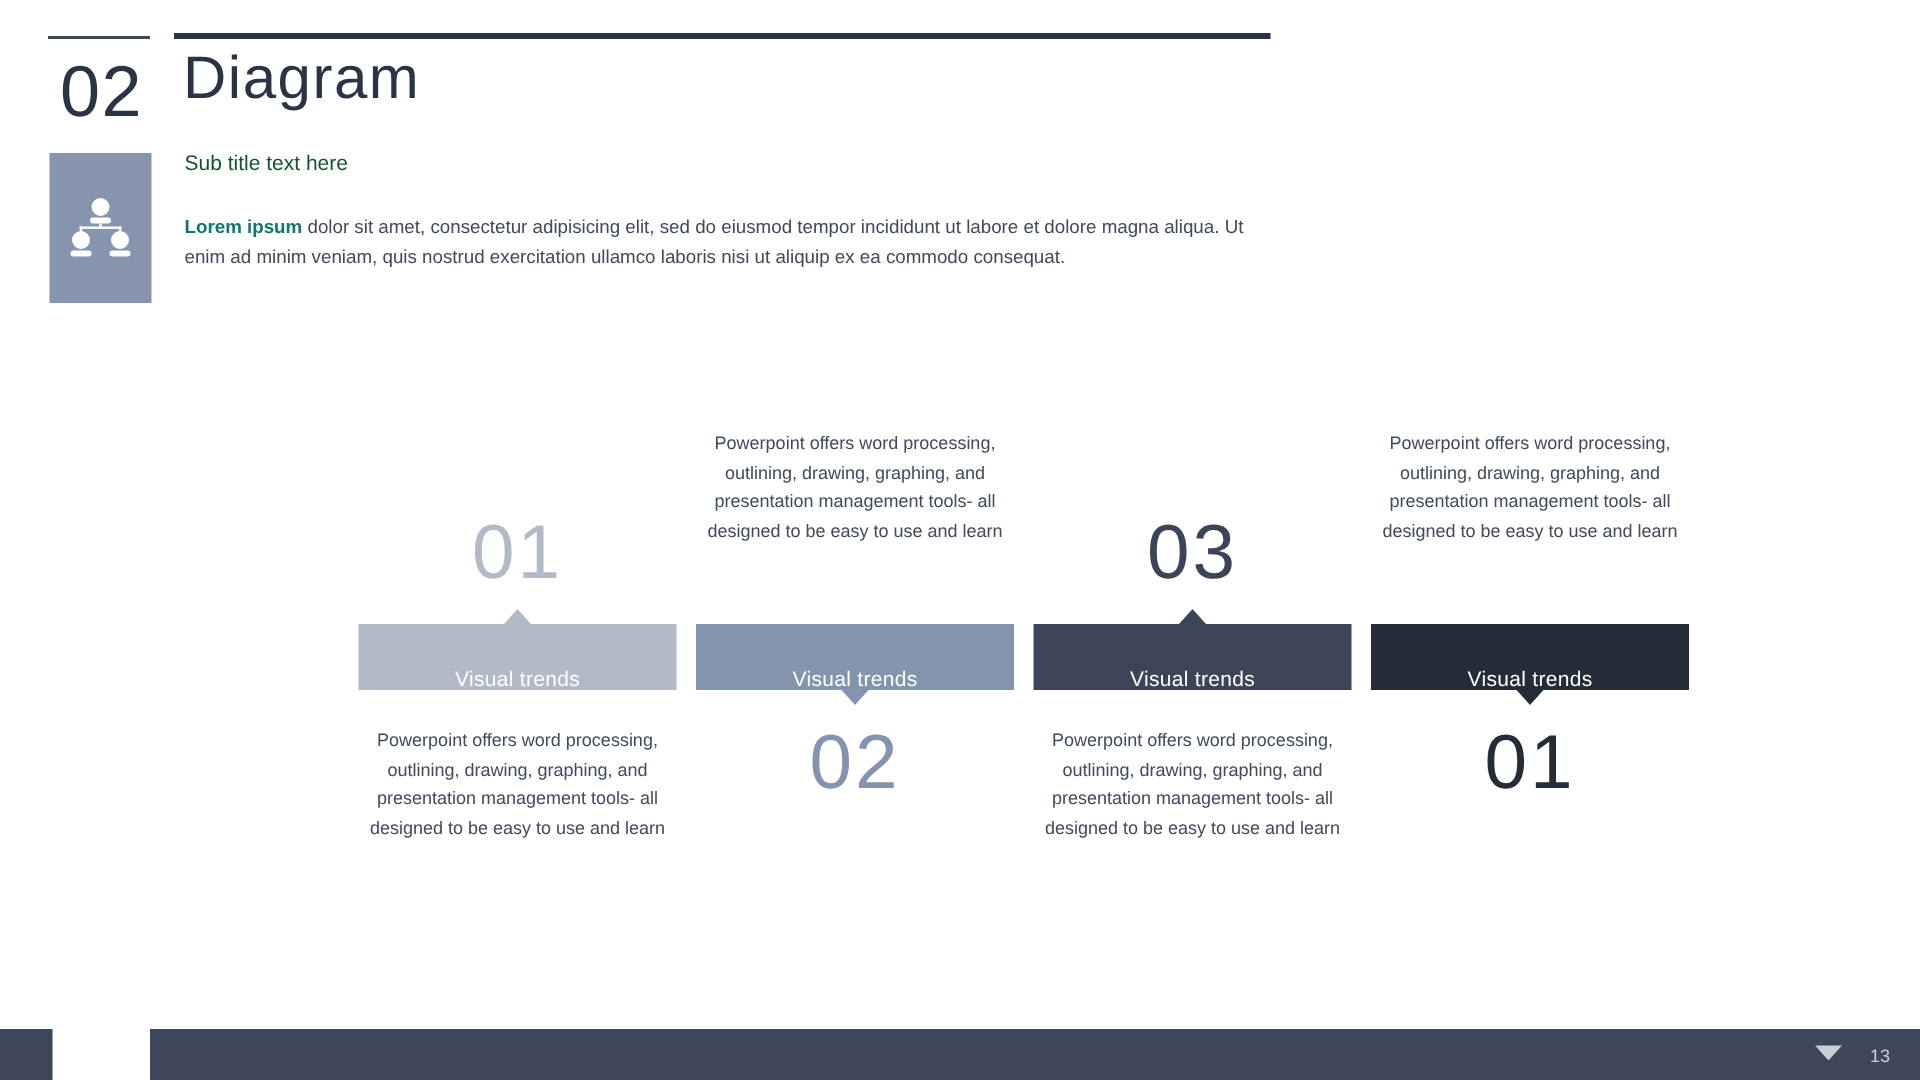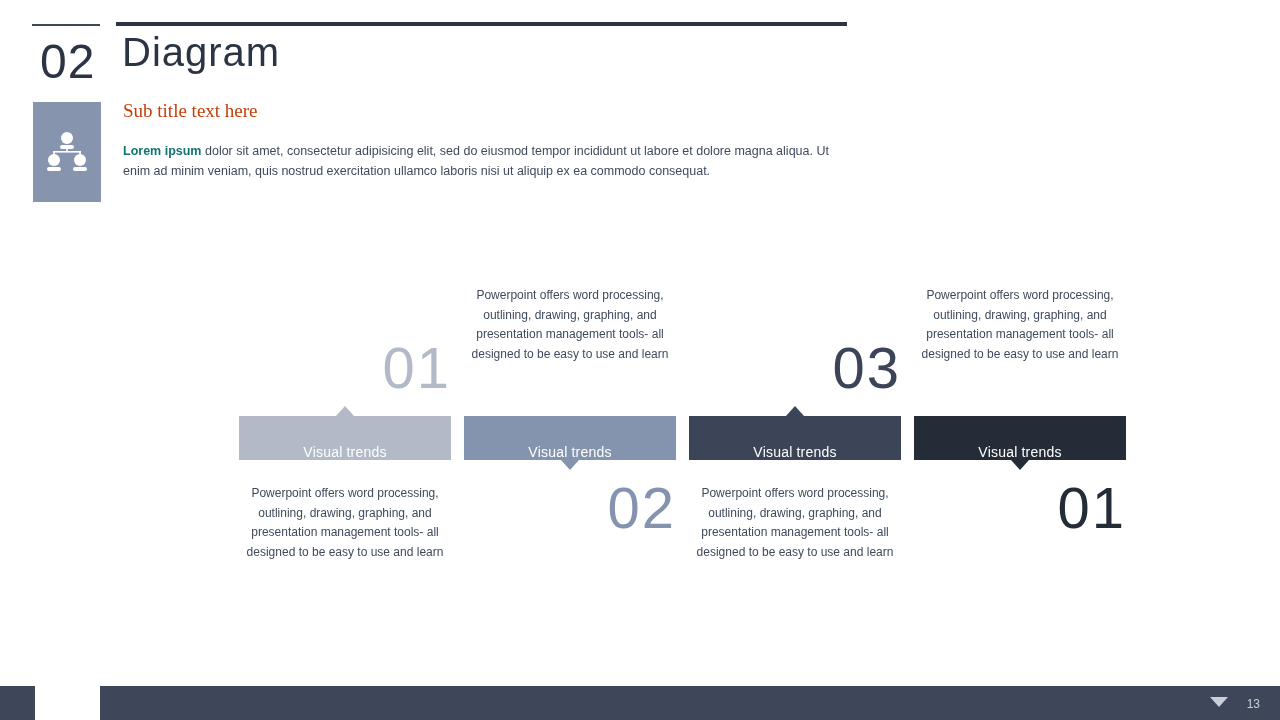--- a/index.html
+++ b/index.html
@@ -38,24 +38,23 @@
     position: absolute;
     left: 122px; top: 30px;
     font-size: 40px;
     color: #2b3444;
     letter-spacing: 1px;
     font-weight: 400;
   }
   .subtitle {
     position: absolute;
     left: 123px; top: 100px;
-    font-size: 19px;
-    color: #c2410c;
+    font-size: 14px;
+    color: #14532d;
     font-weight: 400;
-    font-family: Liberation Serif, serif;
   }
   .body-text {
     position: absolute;
     left: 123px; top: 142px;
     width: 715px;
     font-size: 12.5px;
     line-height: 19.5px;
     color: #3f4a5c;
   }
   .body-text b { font-weight: bold; color: #0f766e; }
@@ -84,22 +83,22 @@
     width: 212px; height: 44px;
     display: flex; align-items: flex-end; justify-content: center;
     color: #ffffff;
     font-size: 14px;
     letter-spacing: .2px;
   }
 
   .big-num {
     position: absolute;
     width: 212px;
-    text-align: right;
-    font-size: 58px;
+    text-align: center;
+    font-size: 51px;
     letter-spacing: 2px;
     line-height: 44px;
   }
   .num-above { top: 76px; }
   .num-below { top: 216px; }
 
   .desc {
     position: absolute;
     width: 212px;
     text-align: center;

